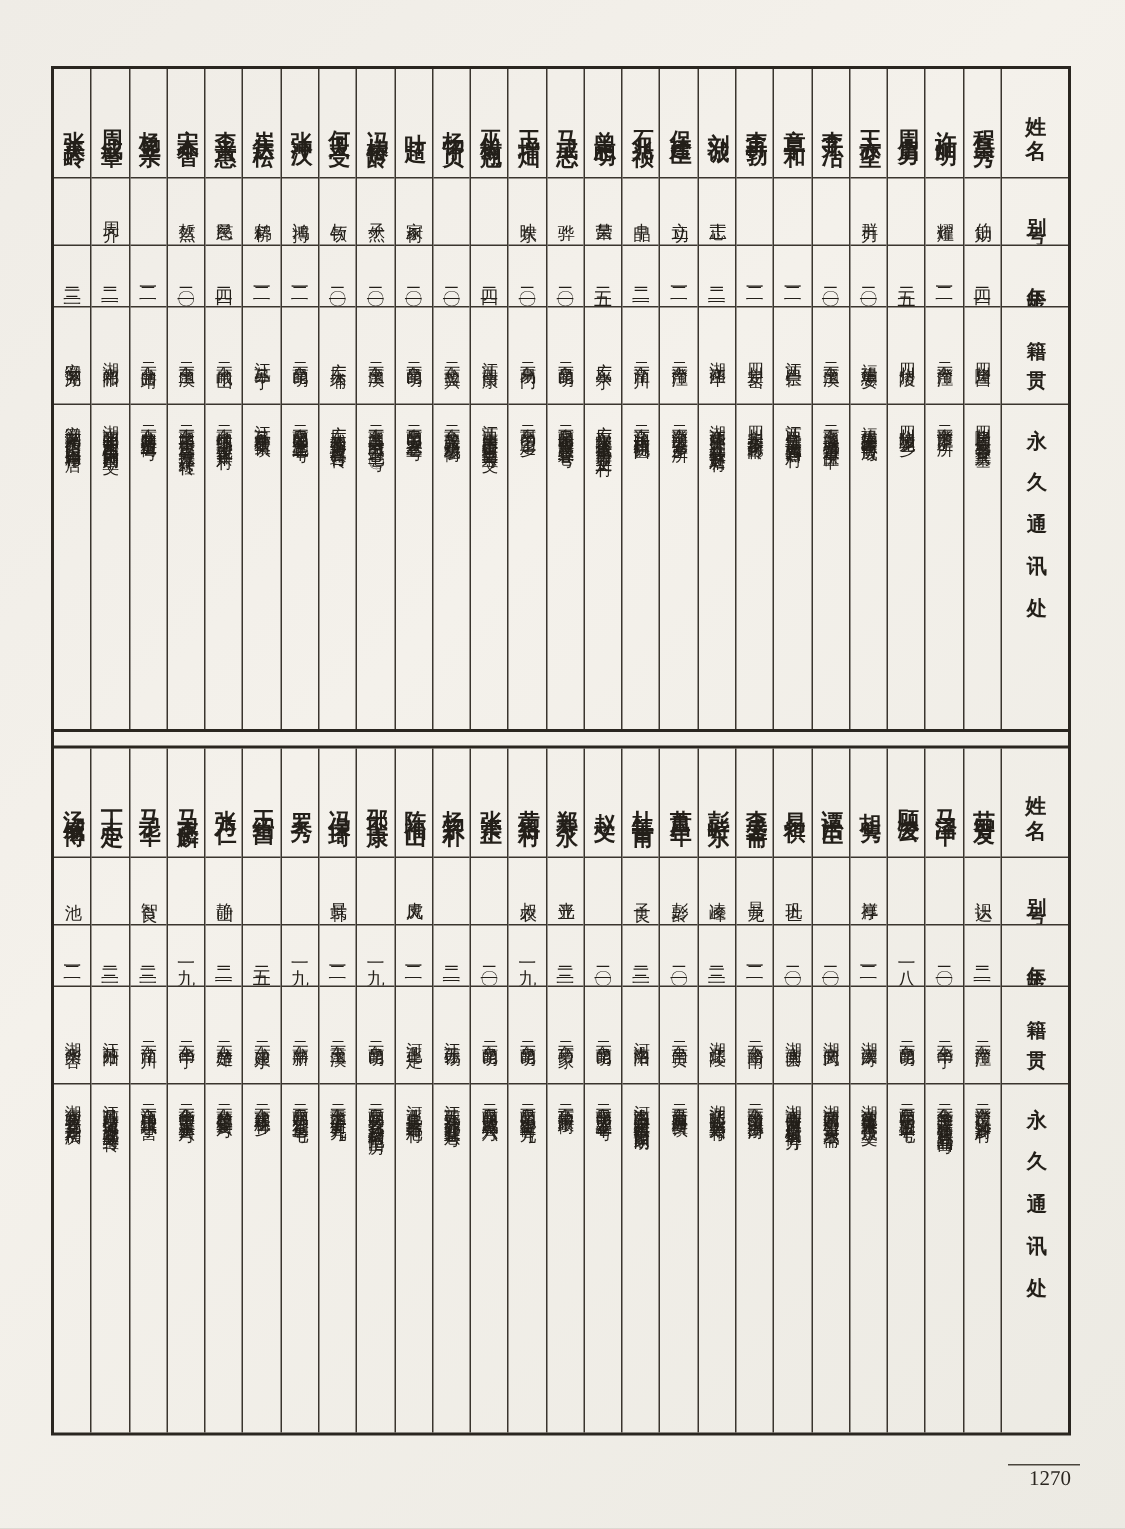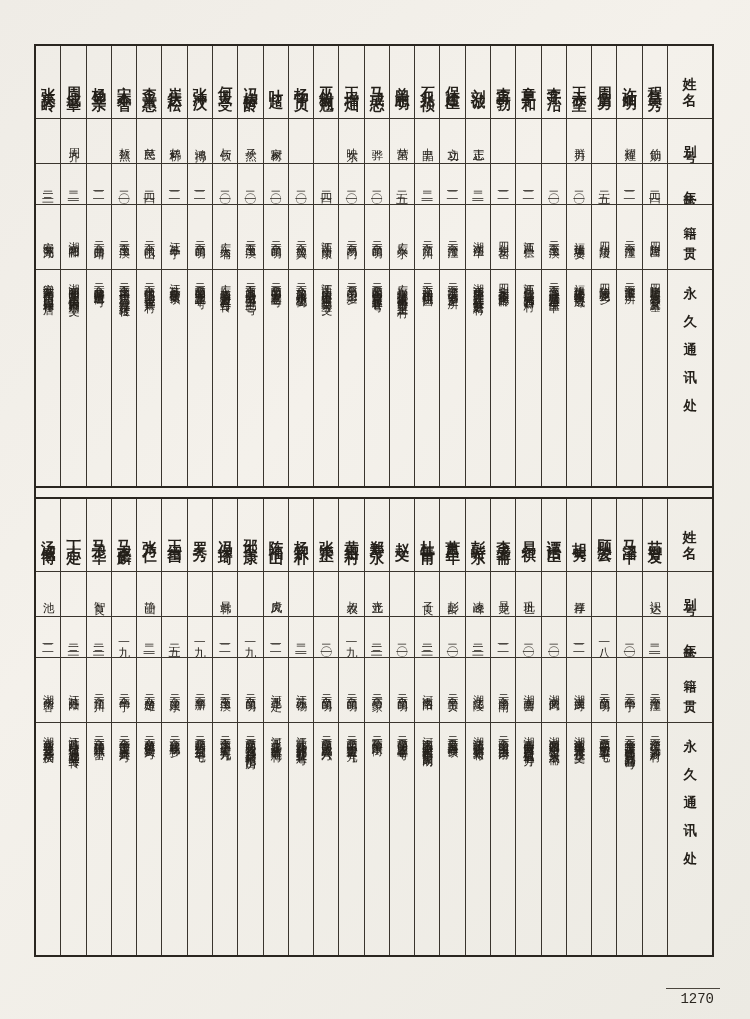--- a/index.html
+++ b/index.html
@@ -53,25 +53,25 @@
   .age-text{font-size:12px;letter-spacing:2px;}
   .native-text{font-size:11px;letter-spacing:2px;}
   .addr-text{font-size:11px;letter-spacing:1.5px;}
   .header-col .cell{background:transparent;}
   .h-name .vtext{font-size:14px;font-weight:700;letter-spacing:16px;}
   .h-alias .vtext{font-size:13px;font-weight:700;letter-spacing:6px;}
   .h-age .vtext{font-size:13px;font-weight:700;letter-spacing:3px;}
   .h-native .vtext{font-size:13px;font-weight:700;letter-spacing:20px;}
   .h-addr .vtext{font-size:13.5px;font-weight:700;letter-spacing:28px;}
   .page-number{
-    position:absolute;right:30px;bottom:12px;
+    position:absolute;right:30px;bottom:24px;
     font-size:14px;color:#2a2620;
     border-top:1px solid #4a453d;
     padding:2px 6px 0 14px;
-    font-family:Liberation Mono, monospace;
+    font-family:Liberation Serif, serif;
   }
 </style>
 </head>
 <body>
 
 <div class="page">
   <div class="frame">
     <div class="section top">
         <div class="col header-col">
           <div class="cell r-name h-name">

